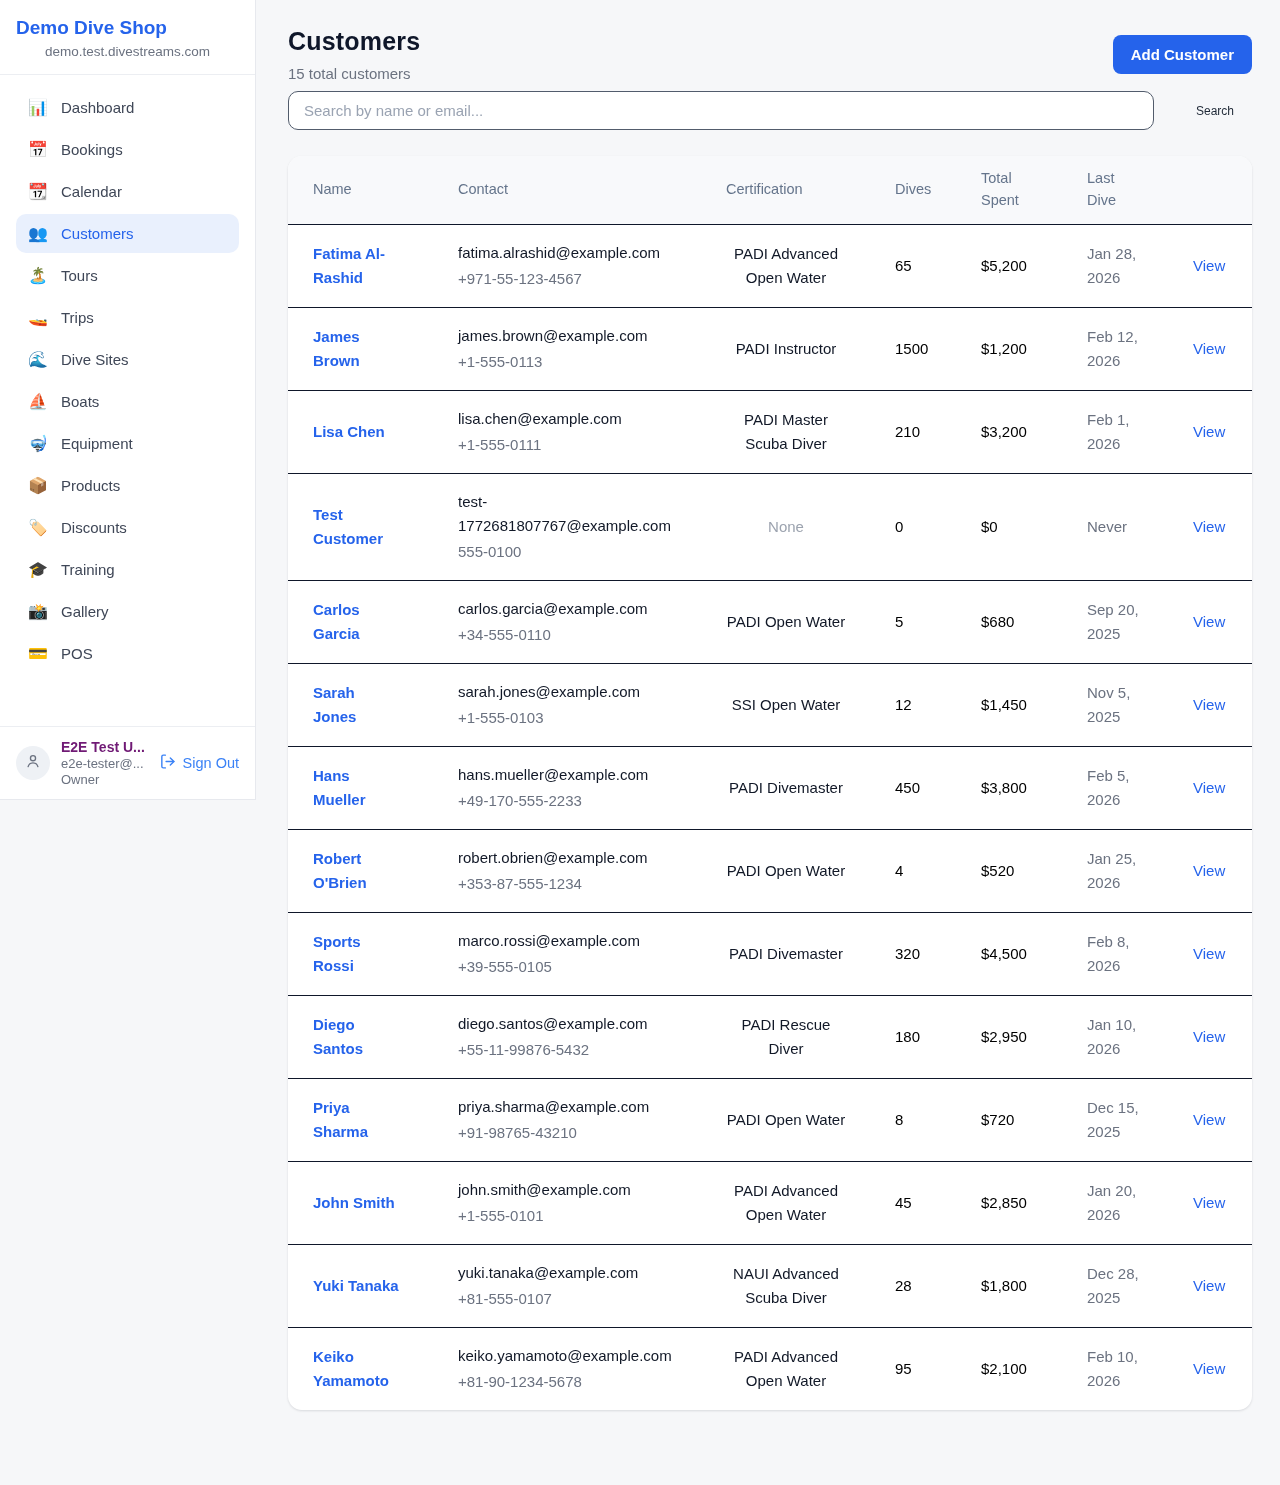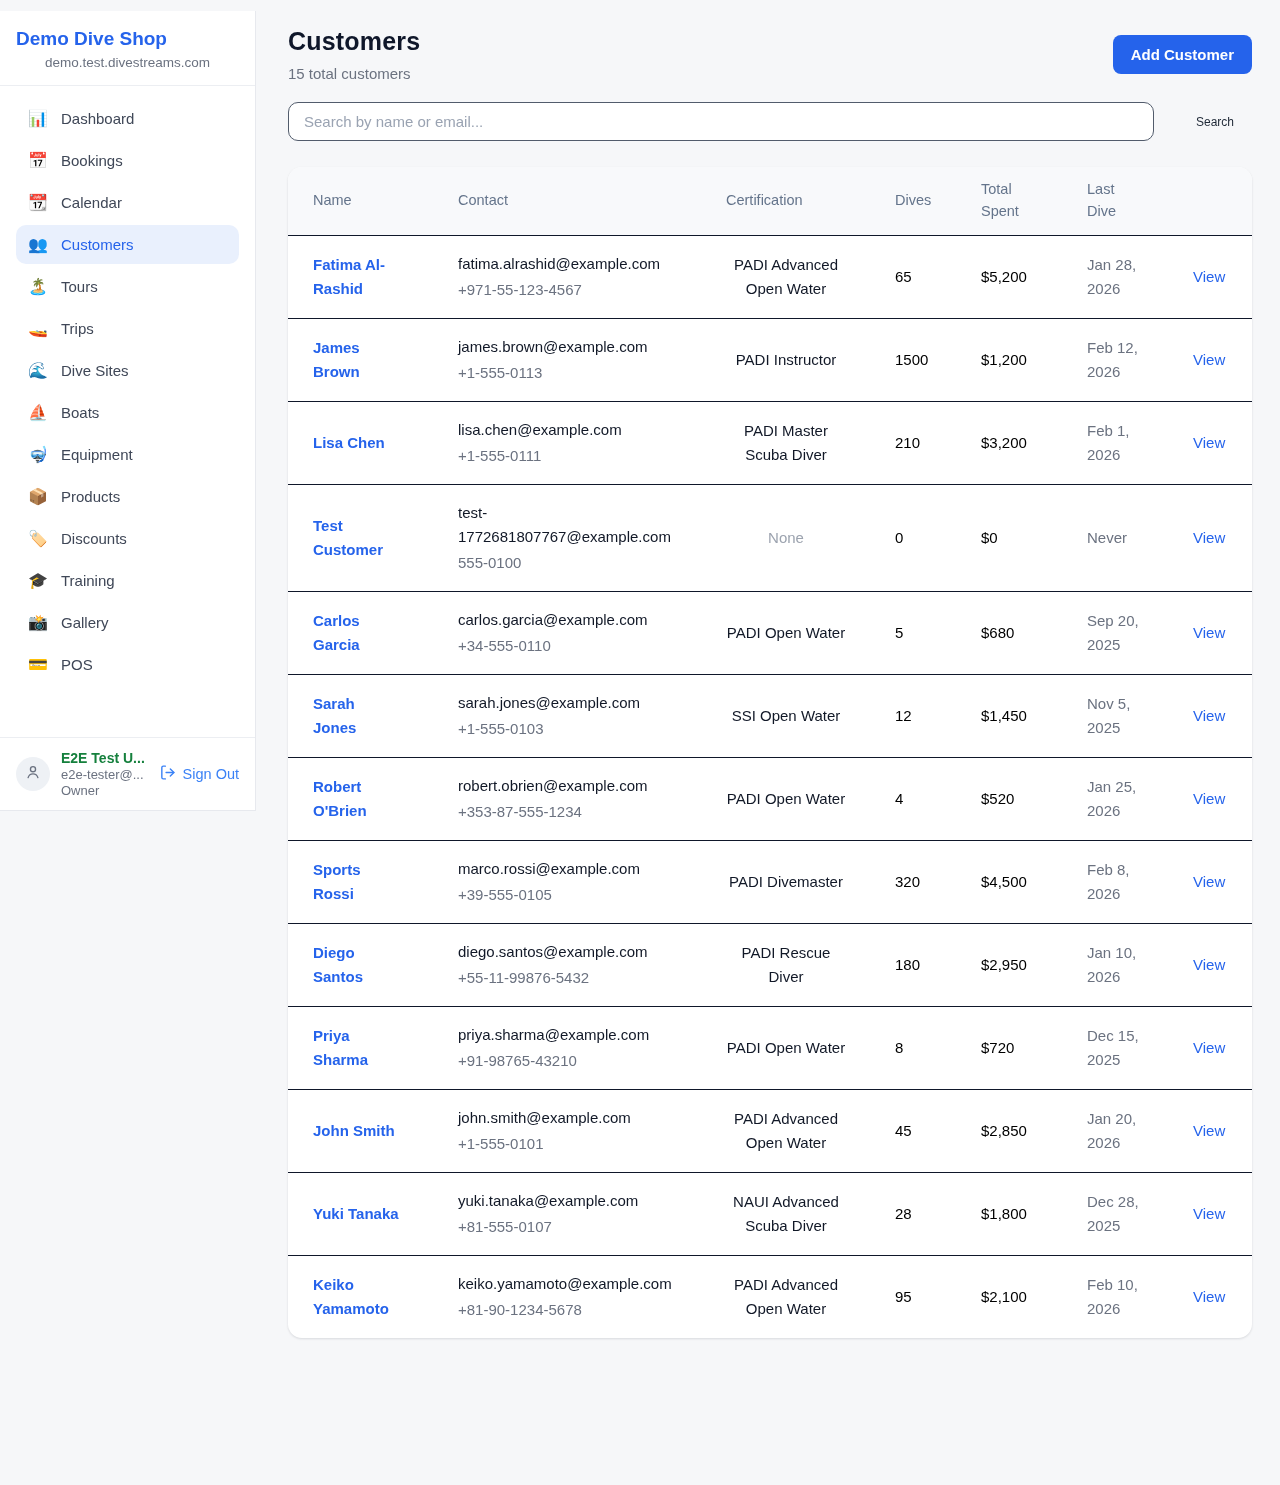--- a/index.html
+++ b/index.html
@@ -7,21 +7,21 @@
   body {
     background:#f6f7f9;
     font-family:"Liberation Sans", sans-serif;
     color:#111827;
     position:relative;
     overflow:hidden;
   }
 
   
   .sidebar {
-    position:absolute; left:0; top:11px;
+    position:absolute; left:0; top:0;
     width:256px; height:800px;
     background:#ffffff;
     border-right:1px solid #e7e9ee;
     border-bottom:1px solid #e7e9ee;
     display:flex; flex-direction:column;
   }
   .sidebar-header { padding:17px 16px 15px; border-bottom:1px solid #eceef2; }
   .brand-name { color:#2563eb; font-size:19px; font-weight:700; cursor:pointer; }
   .brand-domain { color:#6b7280; font-size:13.5px; margin-top:5px;text-align:center; }
   .sidebar-nav { padding:13px 16px 0; flex:1; }
@@ -36,42 +36,42 @@
   .sidebar-footer {
     border-top:1px solid #eceef2;
     padding:12px 16px; display:flex; align-items:center; gap:11px;
   }
   .avatar {
     width:34px; height:34px; border-radius:50%;
     background:#eef1f5; display:flex; align-items:center; justify-content:center;
     flex-shrink:0; color:#6b7280;
   }
   .user-info { flex:1; min-width:0; }
-  .user-name { font-weight:700; font-size:14px; color:#15803d; white-space:nowrap; }
+  .user-name { font-weight:700; font-size:14px; color:#701a75; white-space:nowrap; }
   .user-email, .user-role { font-size:13px; color:#6b7280; margin-top:1px; white-space:nowrap; }
   .signout {
     display:flex; align-items:center; gap:7px;
     color:#3b82f6; font-size:14.5px;
     background:none; border:none; cursor:pointer; font-family:inherit;
     flex-shrink:0;
   }
 
   
   .main { margin-left:256px; padding:27px 28px 0 32px; }
   .main-top { display:flex; justify-content:space-between; align-items:flex-start; }
   .page-title { font-size:25px; font-weight:700; color:#0f172a; letter-spacing:.2px; }
   .page-subtitle { font-size:15px; color:#6b7280; margin-top:9px; }
   .btn-primary {
     background:#2563eb; color:#ffffff;
     font-size:15px; font-weight:600; font-family:inherit;
     border:none; border-radius:8px; padding:11px 18px; cursor:pointer;
     margin-top:8px;
   }
 
-  .search-row { display:flex; align-items:center; margin-top:20px; }
+  .search-row { display:flex; align-items:center; margin-top:9px; }
   .search-input {
     flex:1; height:39px;
     border:1px solid #525c6c; border-radius:10px;
     padding:0 15px; font-size:15px; font-family:inherit;
     color:#111827; background:#fff; outline:none;
   }
   .search-input::placeholder { color:#9aa3b2; }
   .search-btn {
     background:none; border:none; cursor:pointer;
     font-family:inherit; font-size:12px; font-weight:500; color:#1f2937;
@@ -363,20 +363,40 @@
     <td class="c-spent">$1,450</td>
     <td>
       <div class="c-last">Nov 5, 2025</div>
     </td>
     <td>
       <a href="#" class="c-view">View</a>
     </td>
   </tr>
           <tr>
     <td class="c-name">
+      <a href="#">Hans Mueller</a>
+    </td>
+    <td>
+      <div class="c-email">hans.mueller@example.com</div>
+      <div class="c-phone">+49-170-555-2233</div>
+    </td>
+    <td>
+      <div class="c-cert">PADI Divemaster</div>
+    </td>
+    <td class="c-dives">450</td>
+    <td class="c-spent">$3,800</td>
+    <td>
+      <div class="c-last">Feb 5, 2026</div>
+    </td>
+    <td>
+      <a href="#" class="c-view">View</a>
+    </td>
+  </tr>
+          <tr>
+    <td class="c-name">
       <a href="#">Robert O'Brien</a>
     </td>
     <td>
       <div class="c-email">robert.obrien@example.com</div>
       <div class="c-phone">+353-87-555-1234</div>
     </td>
     <td>
       <div class="c-cert">PADI Open Water</div>
     </td>
     <td class="c-dives">4</td>

